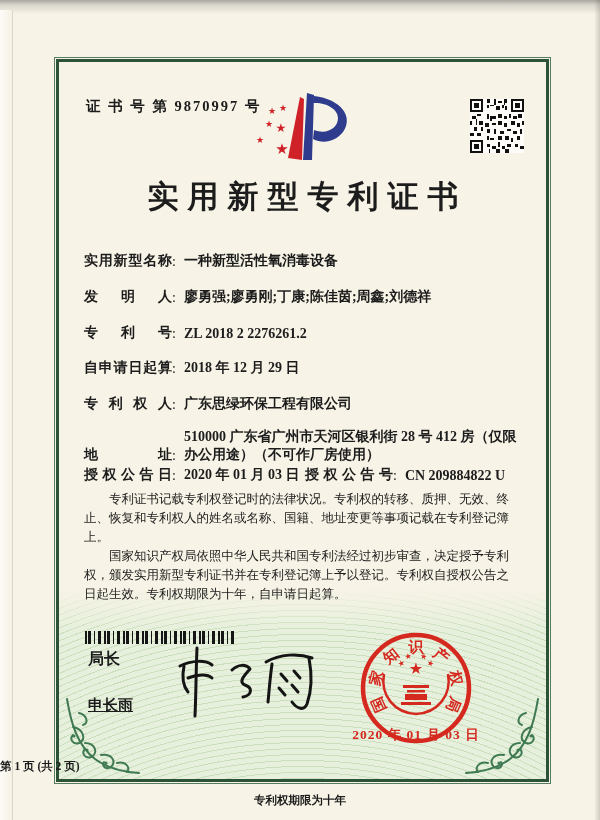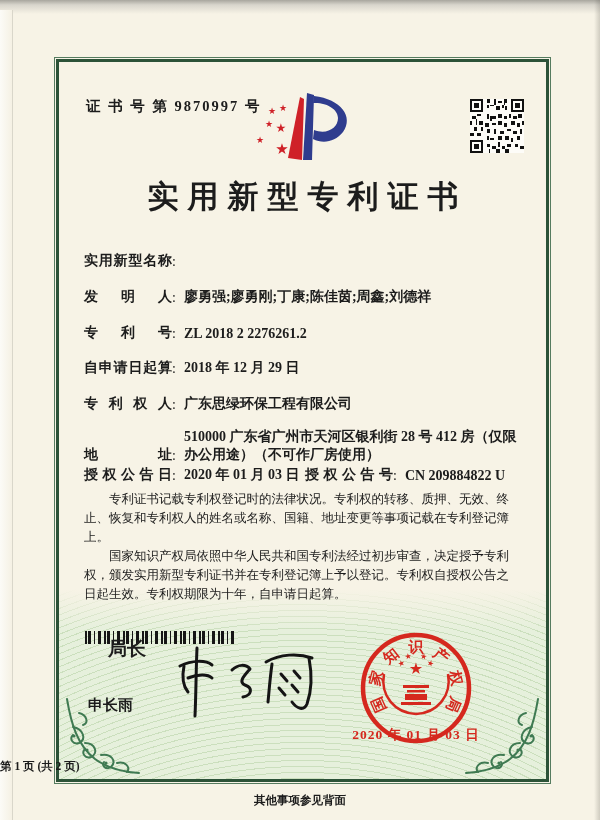--- a/index.html
+++ b/index.html
@@ -39,22 +39,22 @@
   
   .row{position:absolute;left:84px;width:440px;font-size:14px;display:flex;align-items:flex-end;}
   .row .lab{flex:0 0 88px;font-weight:700;text-align:justify;text-align-last:justify;white-space:nowrap;}
   .row .val{margin-left:8px;font-weight:600;width:352px;}
   .row.half{width:auto;}
   .paras{position:absolute;left:84px;top:490px;width:436px;font-size:12.5px;line-height:1.52;font-weight:500;}
   .paras p{margin:0;text-indent:2em;}
   
   .barcode{position:absolute;left:85px;top:631px;width:152px;height:13px;
     background-image:repeating-linear-gradient(90deg,#161616 0 2px,rgba(0,0,0,0) 2px 3px,#161616 3px 6px,rgba(0,0,0,0) 6px 9px,#161616 9px 10px,rgba(0,0,0,0) 10px 13px,#161616 13px 16px,rgba(0,0,0,0) 16px 19px);}
-  .director-title{position:absolute;left:88px;top:636px;font-size:19px;font-weight:700;font-family:"Liberation Sans","DejaVu Sans",sans-serif;margin-left:20px;}
-  .director-name{position:absolute;left:88px;top:696px;font-size:15px;font-weight:700;font-family:"Liberation Sans","DejaVu Sans",sans-serif;}
+  .director-title{position:absolute;left:88px;top:649px;font-size:16px;font-weight:700;font-family:"Liberation Sans","DejaVu Sans",sans-serif;}
+  .director-name{position:absolute;left:88px;top:696px;font-size:15px;font-weight:700;font-family:"Liberation Sans","DejaVu Sans",sans-serif;text-decoration:underline;}
   .signature{position:absolute;left:160px;top:640px;width:165px;height:85px;}
   .seal{position:absolute;left:356px;top:628px;width:120px;height:120px;}
   .seal-date{position:absolute;left:350px;top:726px;width:132px;text-align:center;
     font-size:13.5px;font-weight:700;color:#d5281e;letter-spacing:1px;}
   .page-number{position:absolute;left:0;right:0;top:759px;font-size:11.5px;font-weight:600;}
   .back-note{position:absolute;left:0;right:0;top:793px;text-align:center;font-size:11.5px;font-weight:600;}
 </style>
 </head>
 <body>
 
@@ -126,20 +126,21 @@
       <rect x="2" y="24" width="3" height="3"></rect>
     <path d="M9,0h2v2h-2z M13,0h1v3h-1z M15,1h2v1h-2z M18,0h2v2h-1v1h-1z M9,3h1v2h-1z M11,3h2v1h-2z M14,4h2v2h-2z M17,3h1v2h-1z M19,4h1v2h-1z M1,9h2v2h-2z M4,8h2v1h-2z M0,12h1v2h-1z M3,11h1v3h-1z M5,12h2v2h-2z M2,15h2v2h-2z M6,15h1v2h-1z M0,18h2v2h-2z M4,18h2v2h-2z M9,8h1v3h-1z M11,9h3v2h-2v1h-1z M15,8h2v2h-2z M18,9h2v2h-2z M21,8h1v2h-1z M23,9h2v2h-2z M26,8h2v2h-2z M8,13h2v2h-2z M12,13h2v1h-2z M15,12h2v2h-2z M18,13h2v2h-2z M22,12h2v2h-2z M25,13h2v2h-2z M28,12h1v2h-1z M9,16h2v2h-2z M13,16h1v3h-1z M16,17h2v2h-2z M20,16h2v1h-2z M23,17h2v2h-2z M27,16h1v3h-1z M9,20h1v2h-1z M11,21h2v1h-2z M15,20h2v2h-2z M19,20h2v2h-2z M22,21h1v2h-1z M25,20h2v2h-2z M9,24h2v2h-2z M12,25h2v2h-2z M15,23h1v3h-1z M17,25h2v2h-2z M20,24h2v2h-2z M24,24h2v2h-2z M27,25h2v2h-2z M10,27h1v2h-1z M14,27h2v2h-2z M19,27h2v2h-2z"></path>
   </g>
 </svg>
 
 <div class="title">实用新型专利证书</div>
 
 <div class="row" style="top:252px">
   <span class="lab">实用新型名称</span>
     <span>:</span>
+  <span class="val">一种新型活性氧消毒设备</span>
 </div>
 <div class="row" style="top:288px">
   <span class="lab">发明人</span>
     <span>:</span>
   <span class="val">廖勇强;廖勇刚;丁康;陈佳茵;周鑫;刘德祥</span>
 </div>
 <div class="row" style="top:324px">
   <span class="lab">专利号</span>
     <span>:</span>
   <span class="val">ZL 2018 2 2276261.2</span>
@@ -217,13 +218,13 @@
     <rect x="51" y="62" width="18" height="2.5"></rect>
     <rect x="49" y="66" width="22" height="6"></rect>
     <rect x="45" y="74" width="30" height="3"></rect>
     <path d="M28,46 C24,68 39,85 60,86 M92,46 C96,68 81,85 60,86" fill="none" stroke="#d5281e" stroke-width="2.5"></path>
   </g>
 </svg>
 
 <div class="seal-date">2020 年 01 月 03 日</div>
 
 <div class="page-number">第 1 页 (共 2 页)</div>
-<div class="back-note">其他事项参见背面</div>
+<div class="back-note">专利权期限为十年</div>
 
 </body></html>

